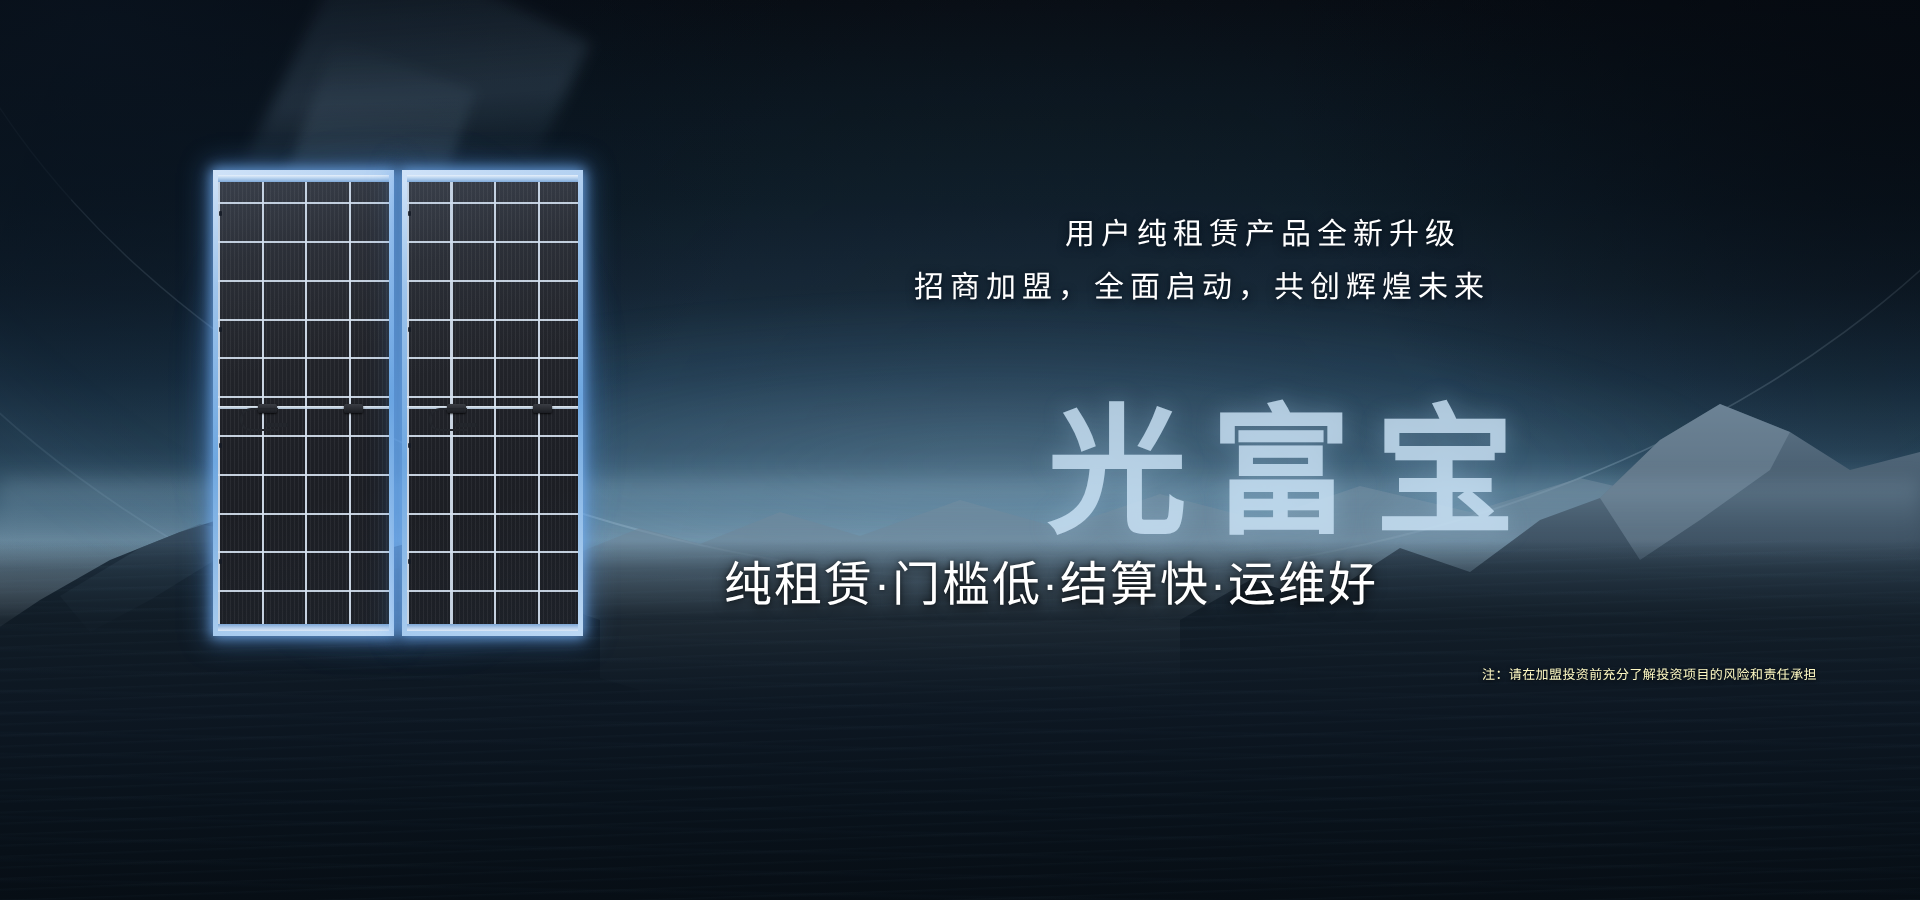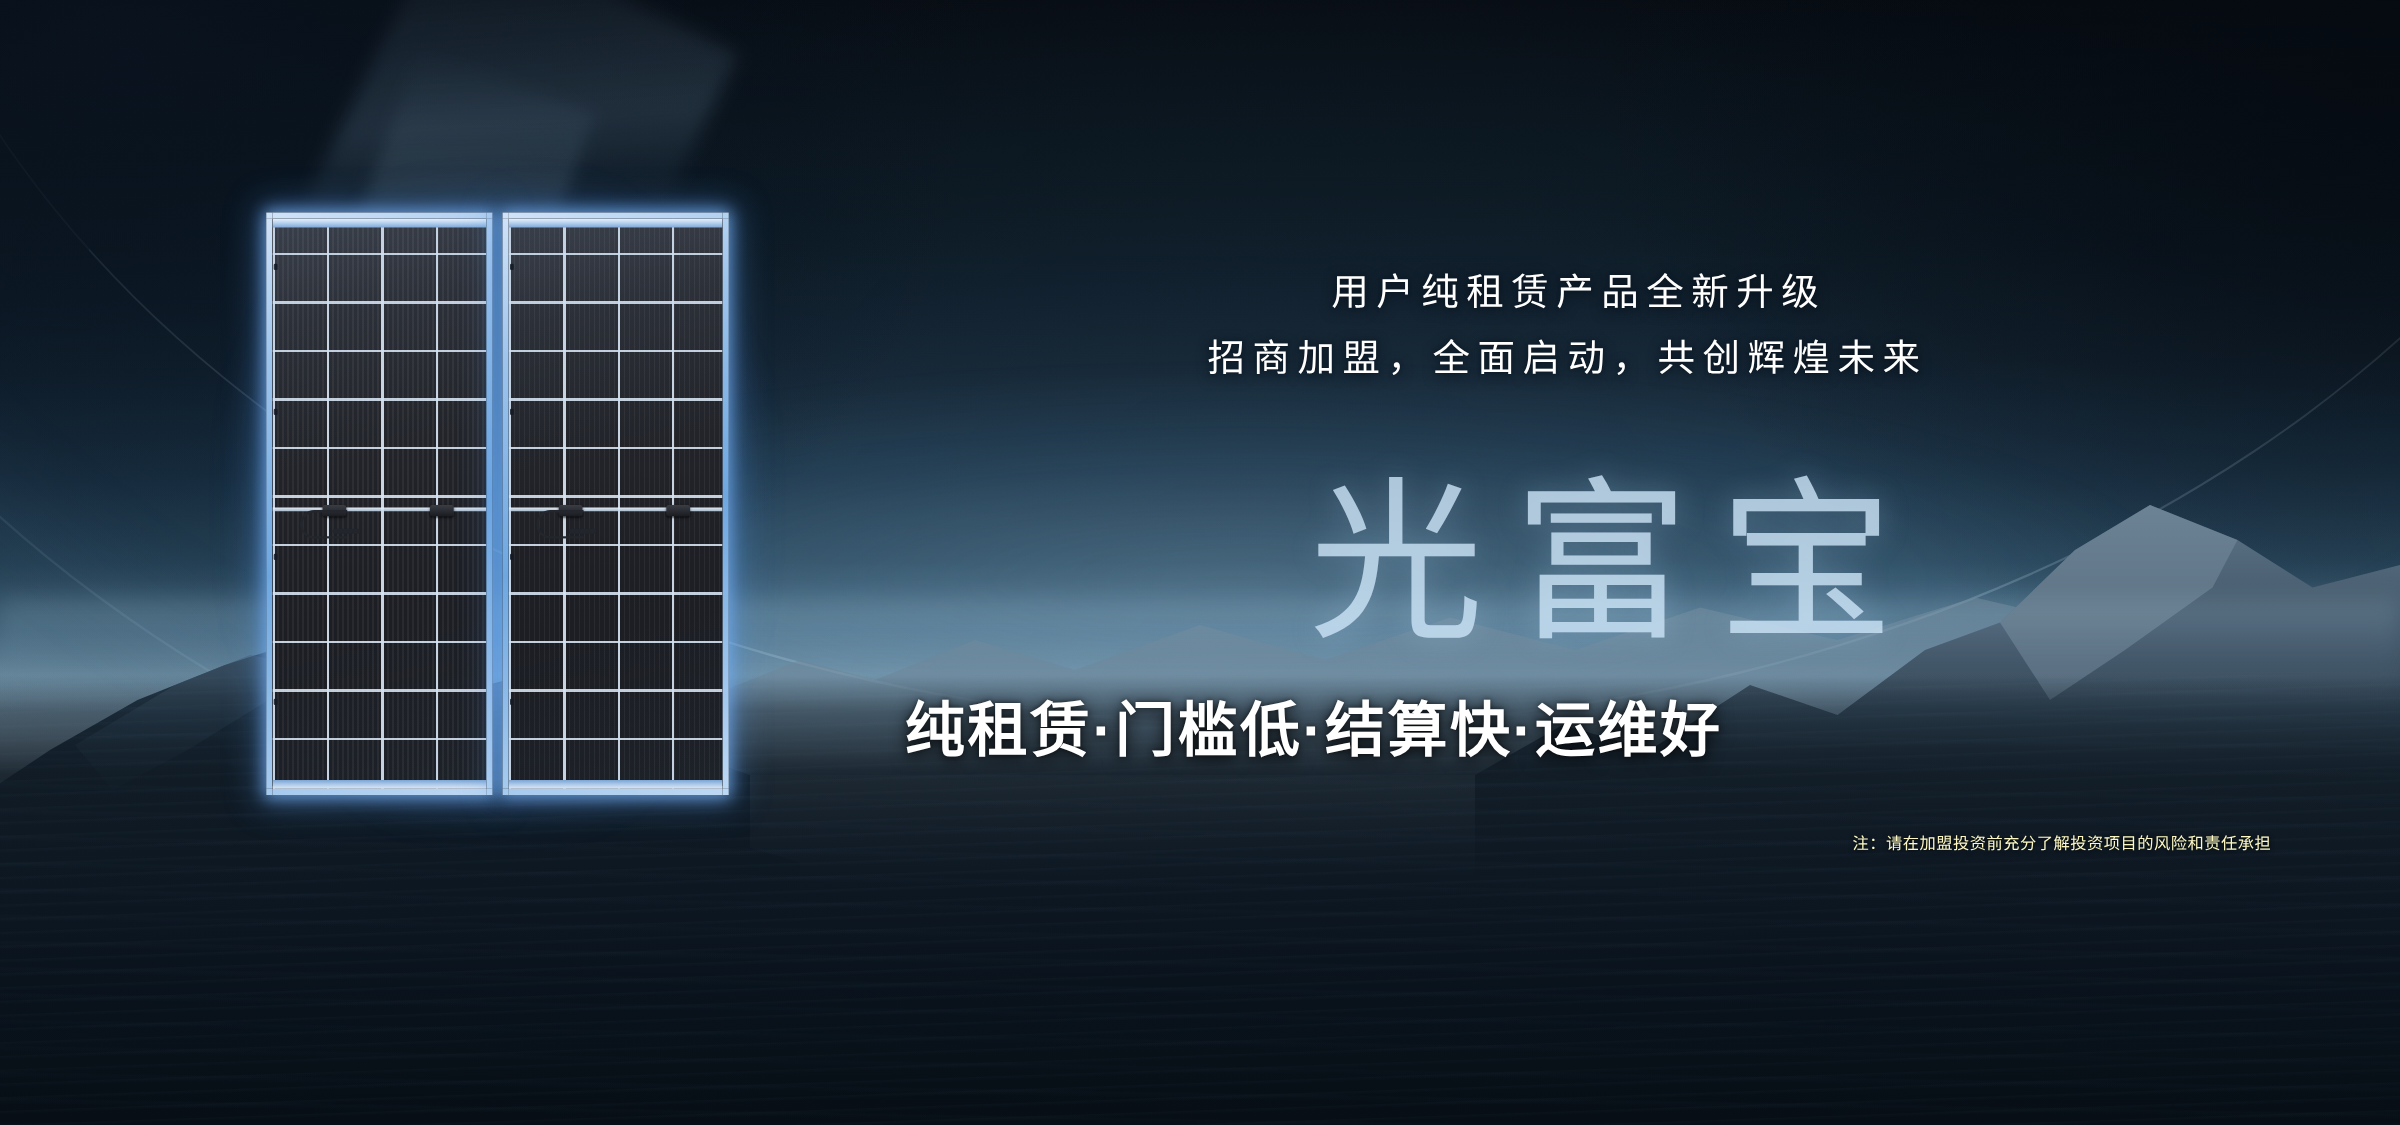--- a/index.html
+++ b/index.html
@@ -280,40 +280,40 @@
   .headline {
     position: absolute;
     color: #ffffff;
     font-size: 30px;
     letter-spacing: 6px;
     font-weight: 400;
     white-space: nowrap;
     text-shadow: 0 2px 10px rgba(6,14,24,0.85), 0 0 3px rgba(10,20,32,0.6);
   }
   #headline-1 { left: 1065px; top: 209px; text-align: right; }
-  #headline-2 { left: 966px;  top: 262px; }
+  #headline-2 { left: 914px;  top: 262px; }
 
   .brand {
     position: absolute;
     left: 1047px;
-    top: 337px;
+    top: 359px;
     font-size: 140px;
-    font-weight: 400;
+    font-weight: 700;
     letter-spacing: 24px;
     color: rgba(205,229,247,0.80);
     white-space: nowrap;
     text-shadow: 0 0 24px rgba(170,210,240,0.30);
   }
 
   .slogan {
     position: absolute;
     left: 724px;
     top: 545px;
     font-size: 48px;
-    font-weight: 700;
+    font-weight: 400;
     letter-spacing: 2px;
     color: #ffffff;
     white-space: nowrap;
     text-shadow: 0 3px 14px rgba(0,0,0,0.9), 0 0 4px rgba(0,0,0,0.55);
   }
 
   .disclaimer {
     position: absolute;
     left: 1482px;
     top: 664px;

